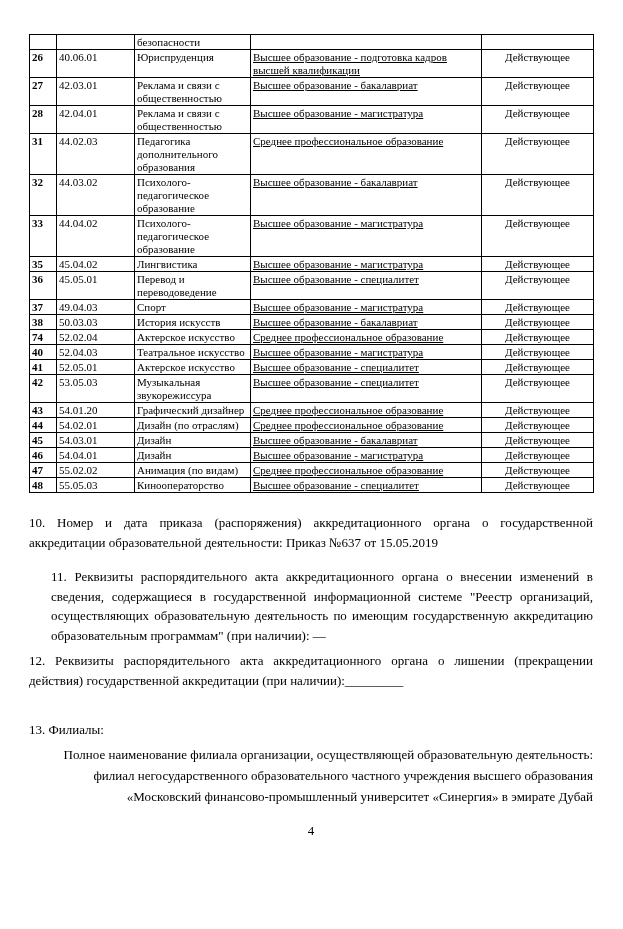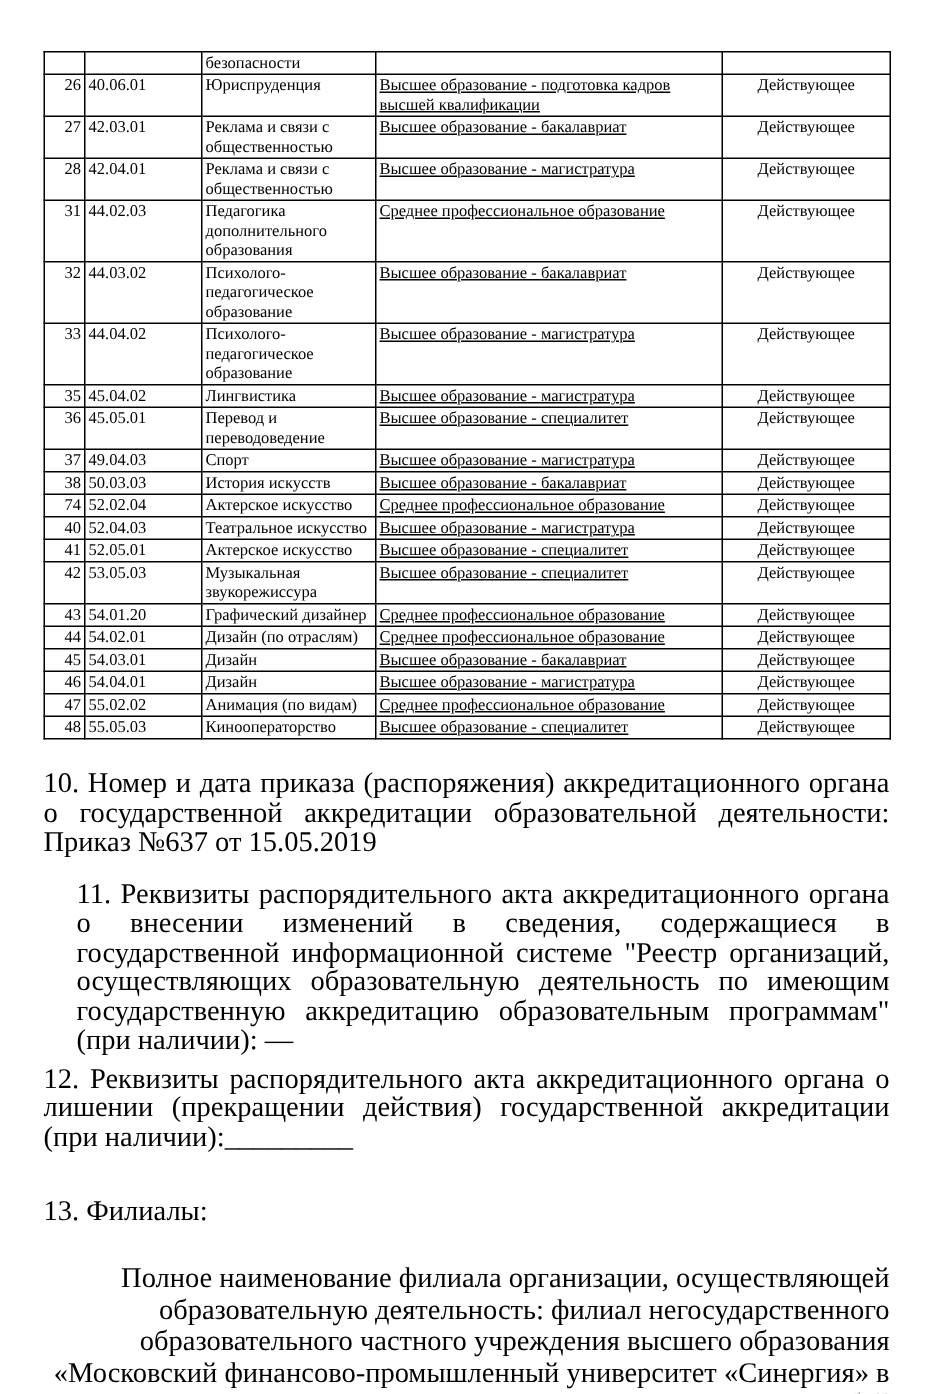--- a/index.html
+++ b/index.html
@@ -26,34 +26,34 @@
     font-size: 11px;
     margin: 0 0 20px 0;
   }
   table.acc-table td {
     border: 1px solid #000000;
     padding: 1px 2px 0px 2px;
     vertical-align: top;
     line-height: 13px;
     overflow: hidden;
   }
-  td.c-num { text-align: right; }
+  td.c-num { text-align: left; font-weight: bold; }
   td.c-code { text-align: left; }
   td.c-name { text-align: left; }
   td.c-level { text-align: left; text-decoration: underline; }
   td.c-status { text-align: center; }
   .bodytext p {
-    font-size: 19px;
+    font-size: 13px;
     line-height: 19.5px;
     margin: 0 0 15px 0;
     text-align: justify;
   }
   .bodytext p.p11 { margin-bottom: 6px; margin-left: 22px; }
   .bodytext p.p12 { margin-bottom: 30px; }
-  .bodytext p.p13 { text-align: left; margin-bottom: 24px; }
+  .bodytext p.p13 { text-align: left; margin-bottom: 4px; }
   .bodytext p.branch { text-align: right; line-height: 21px; margin-bottom: 14px; }
   .page-number {
     text-align: center;
     font-size: 13px;
     margin-top: 16px;
   }
 </style>
 </head>
 <body>
 

